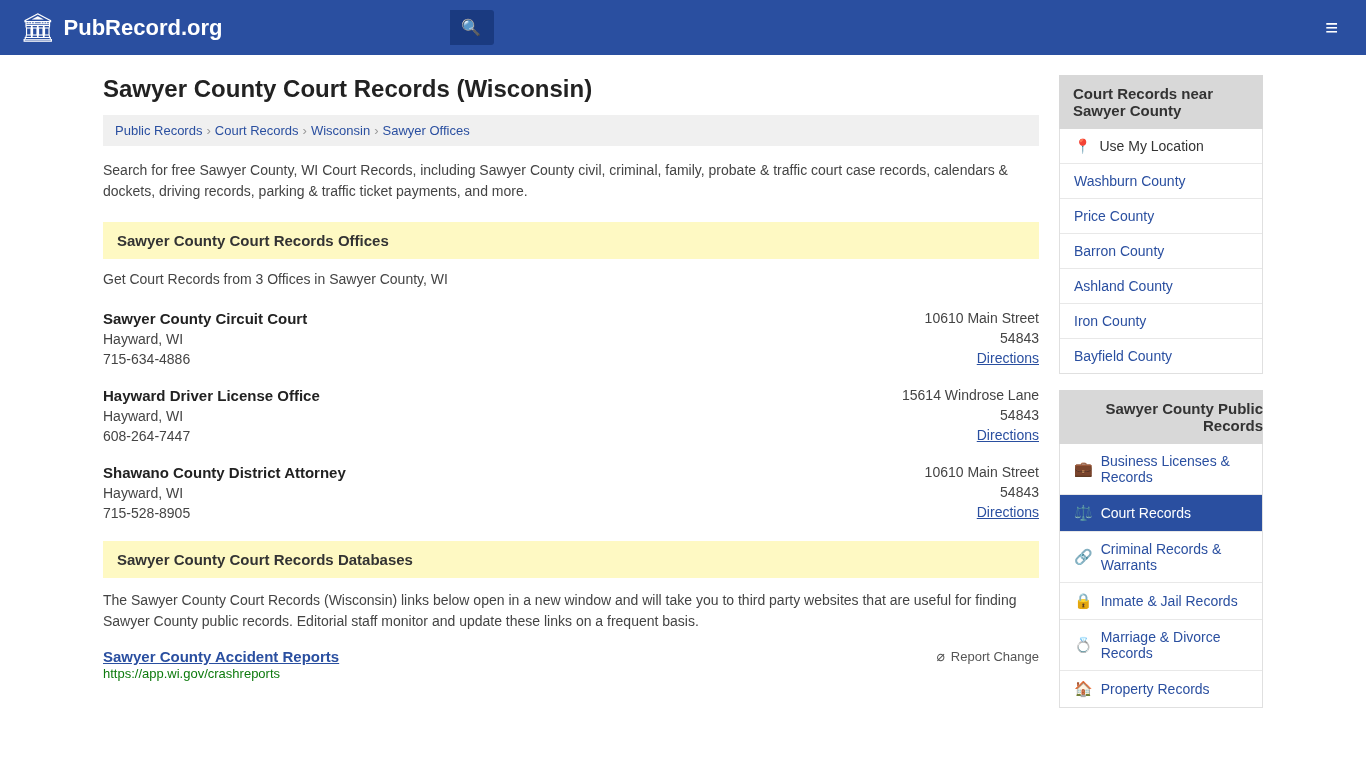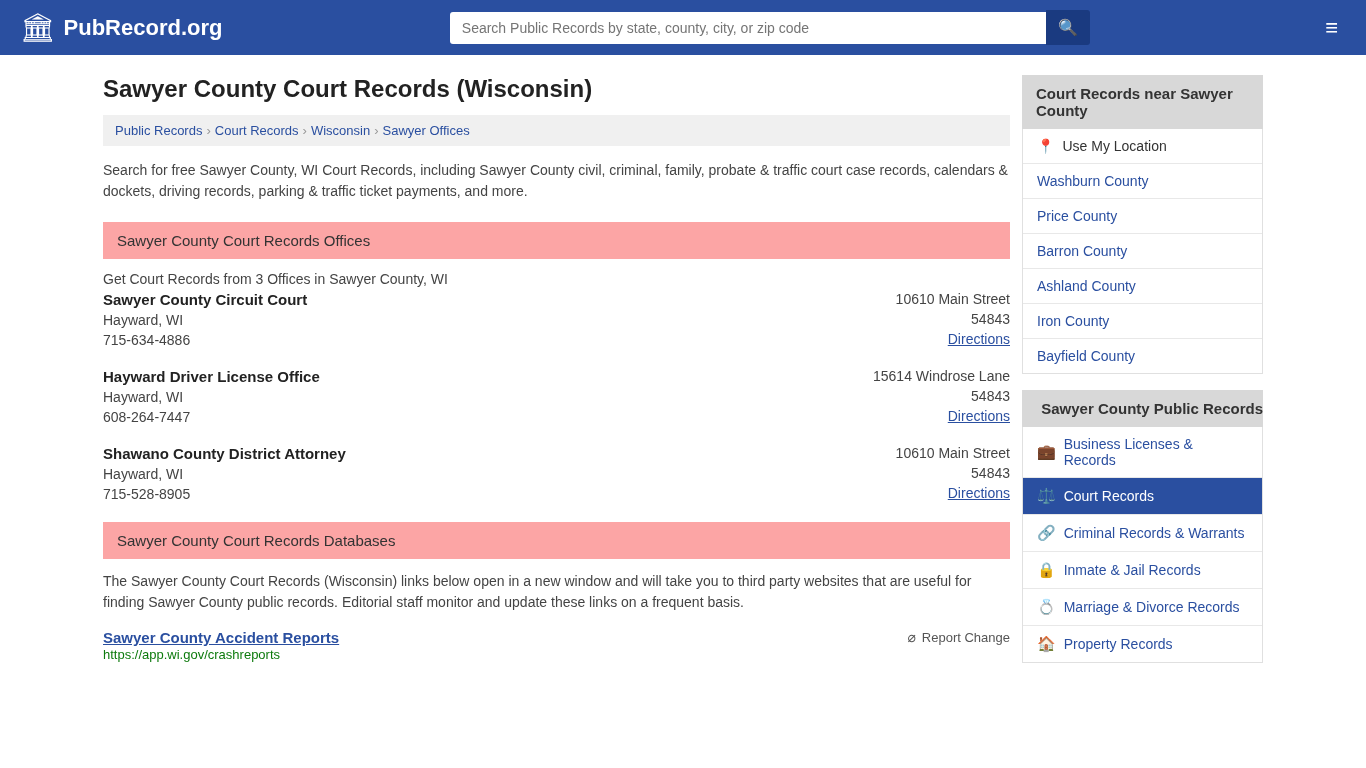--- a/index.html
+++ b/index.html
@@ -67,22 +67,23 @@
       max-width: 1200px;
       margin: 0 auto;
       padding: 20px 20px;
       display: flex;
       gap: 12px;
     }
     .content-area {
       flex: 1;
     }
     .sidebar {
-      width: 241px;
+      width: 204px;
       flex-shrink: 0;
+      margin-left: 8px;
     }
 
     
     .page-title {
       font-size: 24px;
       font-weight: bold;
       color: #222;
       margin-bottom: 12px;
     }
 
@@ -107,33 +108,33 @@
     
     .description {
       font-size: 14px;
       color: #444;
       margin-bottom: 20px;
       line-height: 1.5;
     }
 
     
     .section-header {
-      background: #fca5a5;
+      background: #fef9c3;
       padding: 10px 14px;
       font-size: 15px;
-      font-weight: normal;
+      font-weight: bold;
       color: #333;
       margin-bottom: 12px;
     }
 
     
     .office-count {
       font-size: 14px;
       color: #444;
-      margin-bottom: 4px;
+      margin-bottom: 23px;
     }
 
     
     .office-card {
       margin-bottom: 20px;
       display: flex;
       justify-content: space-between;
     }
     .office-left {}
     .office-name {
@@ -290,21 +291,20 @@
   </style>
 </head>
 <body>
 
 <header class="header">
   <div class="logo-area">
     <span class="logo-icon">🏛</span>
     <span class="logo-text">PubRecord.org</span>
   </div>
   <div class="search-area">
-    <input class="search-input" type="text" placeholder="Search Public Records by state, county, city, or zip code" style="">
     <button class="search-btn">🔍</button>
   </div>
   <button class="hamburger-btn">≡</button>
 </header>
 
 <div class="main-container">
 
   <div class="content-area">
 
     <h1 class="page-title">Sawyer County Court Records (Wisconsin)</h1>

